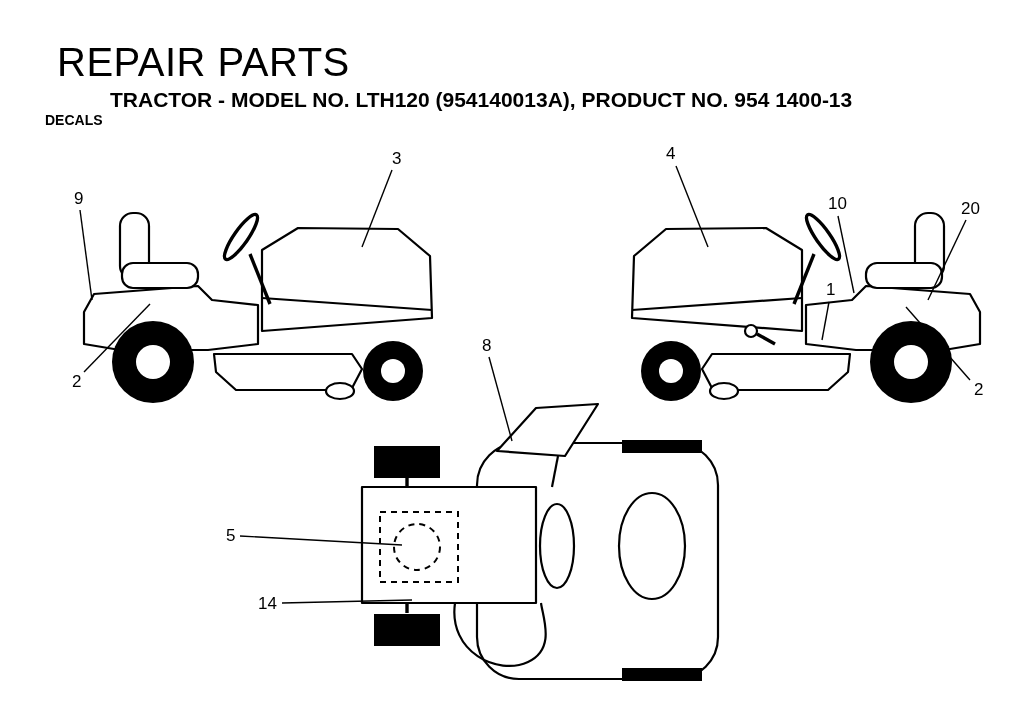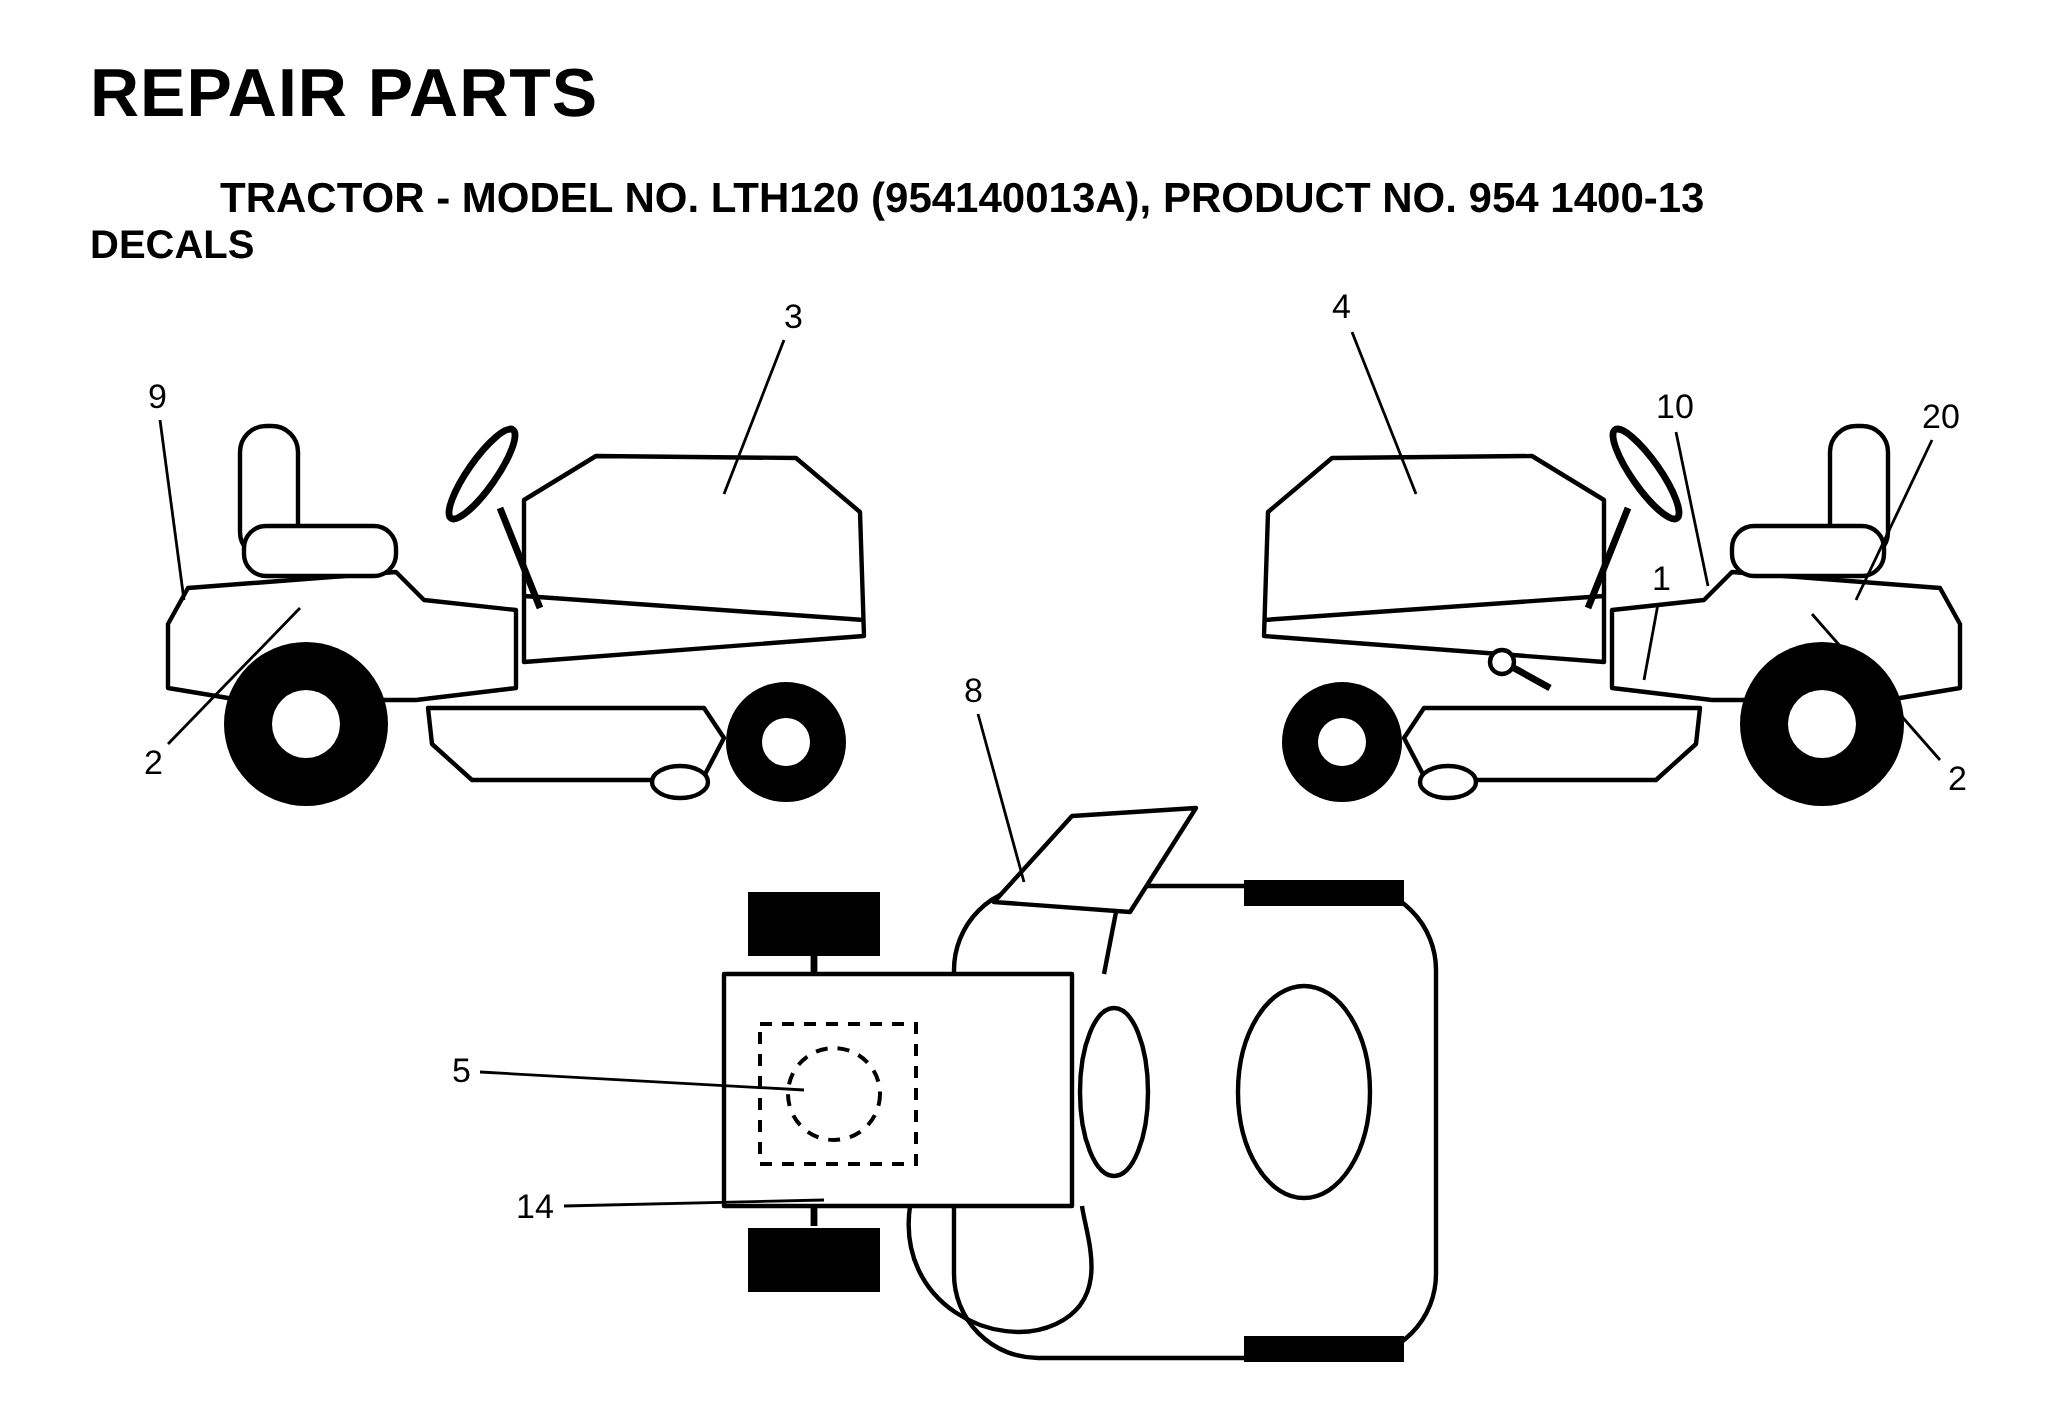--- a/index.html
+++ b/index.html
@@ -4,29 +4,29 @@
 <style>
   :root { --ink:#000000; --paper:#ffffff; }
   html,body { margin:0; padding:0; }
   body {
     width:1024px; height:702px; position:relative; overflow:hidden;
     background:var(--paper); color:var(--ink);
     font-family:"Liberation Sans", sans-serif;
   }
   .page-title {
     position:absolute; left:45px; top:28px;
-    font-size:34px; font-weight:bold; letter-spacing:.5px; margin:0;
+    font-size:40px; font-weight:normal; letter-spacing:.5px; margin:12px;
   }
   .subtitle {
     position:absolute; left:110px; top:76px;
     font-size:21px; font-weight:bold; white-space:nowrap;margin-top:12px;
   }
   .section-label {
     position:absolute; left:45px; top:112px;
-    font-size:20px; font-weight:bold;
+    font-size:14px; font-weight:bold;
   }
   svg.diagram { position:absolute; left:0; top:0; }
 
   
   .outline { fill:var(--paper); stroke:var(--ink); stroke-width:2.2; stroke-linejoin:round; }
   .thick   { fill:var(--paper); stroke:var(--ink); stroke-width:3.4; stroke-linejoin:round; }
   .open    { fill:none; stroke:var(--ink); stroke-width:2.2; }
   .black   { fill:var(--ink); stroke:none; }
   .hub     { fill:var(--paper); stroke:none; }
   .dashed  { fill:none; stroke:var(--ink); stroke-width:2; stroke-dasharray:6 5; }

